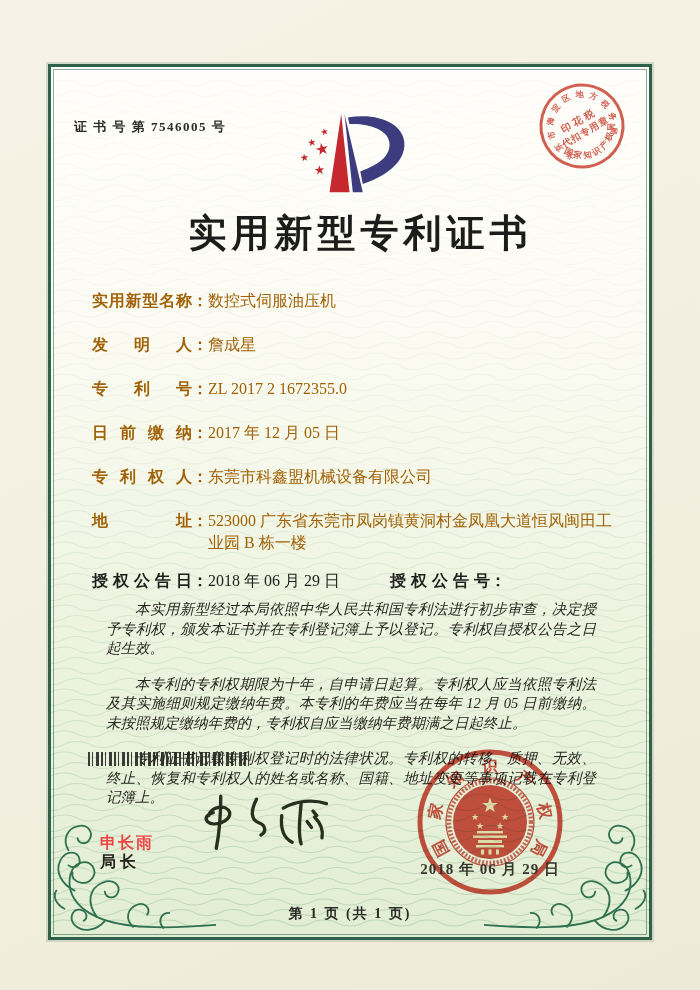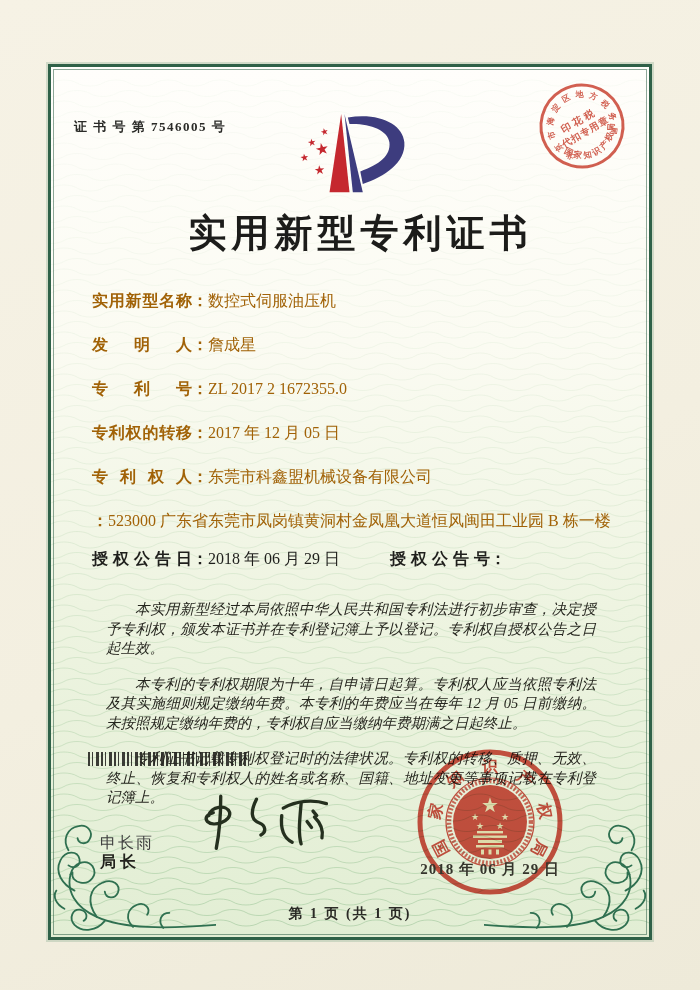--- a/index.html
+++ b/index.html
@@ -44,21 +44,21 @@
   .paras p{margin:16px;text-indent:2em;}
   
   .barcode{
     left:88px;top:752px;width:162px;height:14px;
     background:
       repeating-linear-gradient(90deg,#23231f 0 2px,transparent 2px 4px,#23231f 4px 5px,transparent 5px 8px,#23231f 8px 11px,transparent 11px 13px);
     opacity:.88;
   }
   
   .signer-title{left:100px;top:852px;font-size:16px;font-weight:700;letter-spacing:4px;color:#23231e;}
-  .signer-name{left:100px;top:833px;font-size:16px;font-weight:400;letter-spacing:2px;color:#404040;}
+  .signer-name{left:100px;top:833px;font-size:16px;font-weight:700;letter-spacing:2px;color:#ef4444;}
   .signature{left:188px;top:786px;width:160px;height:74px;}
   
   .seal{left:398px;top:730px;width:184px;height:184px;mix-blend-mode:multiply;opacity:.92;}
   .seal-date{left:398px;top:860px;width:184px;text-align:center;font-size:15px;font-weight:600;letter-spacing:1px;color:#35352c;}
   
   .tax-stamp{left:534px;top:78px;width:96px;height:96px;transform:rotate(-30deg);mix-blend-mode:multiply;opacity:.88;}
   
   .corner{width:172px;height:116px;}
   .corner-left{left:44px;top:820px;}
   .corner-right{left:484px;top:820px;transform:scaleX(-1);}
@@ -208,30 +208,31 @@
     <span class="lbl">发明人</span>
     <span class="colon">：</span>
     <span class="val">詹成星</span>
   </div>
   <div class="row">
     <span class="lbl">专利号</span>
     <span class="colon">：</span>
     <span class="val">ZL 2017 2 1672355.0</span>
   </div>
   <div class="row">
-    <span class="lbl">专利权的转移</span>
+    <span class="lbl">日前缴纳</span>
     <span class="colon">：</span>
     <span class="val">2017 年 12 月 05 日</span>
   </div>
   <div class="row">
     <span class="lbl">专利权人</span>
     <span class="colon">：</span>
     <span class="val">东莞市科鑫盟机械设备有限公司</span>
   </div>
   <div class="row addr">
+    <span class="lbl">地址</span>
     <span class="colon">：</span>
     <span class="val">523000 广东省东莞市凤岗镇黄洞村金凤凰大道恒风闽田工业园 B 栋一楼</span>
   </div>
   <div class="grant">
     <div class="pair left">
       <span class="lbl">授权公告日</span>
       <span class="colon">：</span>
       <span class="val">2018 年 06 月 29 日</span>
     </div>
     <div class="pair">

